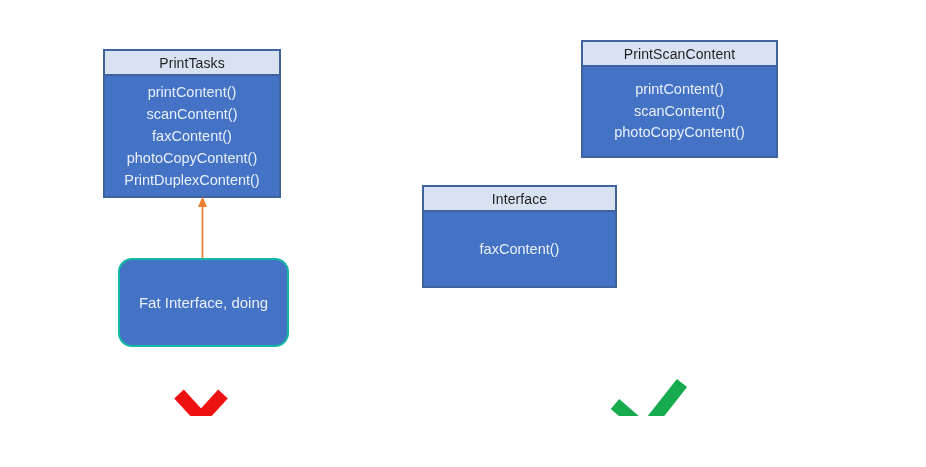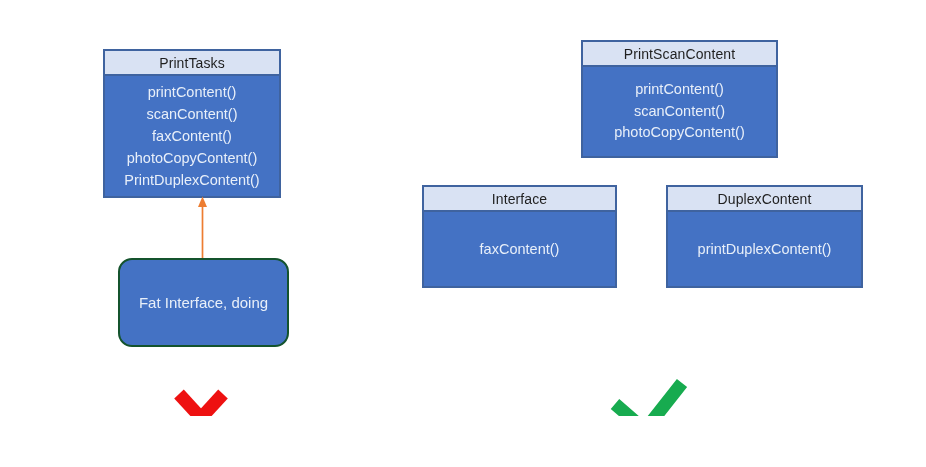--- a/index.html
+++ b/index.html
@@ -24,21 +24,21 @@
   }
   .class-methods>div{line-height:22px;}
   #print-scan-content .class-methods>div{line-height:21.5px;}
   #print-tasks{left:62px;top:49px;width:178px;height:149px;}
   #print-scan-content{left:540px;top:40px;width:197px;height:118px;}
   #fax-content{left:381px;top:185px;width:195px;height:103px;}
   #duplex-content{left:625px;top:185px;width:197px;height:103px;}
   
   .callout{
     position:absolute;left:77px;top:258px;width:171px;height:89px;box-sizing:border-box;
-    background:#4472C4;border:2px solid #14532d;border-radius:14px;
+    background:#4472C4;border:2px solid #14b8a6;border-radius:14px;
     display:flex;flex-direction:column;align-items:center;justify-content:center;
     color:#E8EFF9;font-size:15px;
   }
   .callout>div{line-height:21.5px;text-align:center;}
   .abs-svg{position:absolute;overflow:visible;}
 </style>
 </head>
 <body>
 
 <div class="canvas">
@@ -77,24 +77,18 @@
     </div>
   </div>
 
   <div class="class-box" id="fax-content">
     <div class="class-header">Interface</div>
     <div class="class-methods">
       <div>faxContent()</div>
     </div>
   </div>
 
-  <div class="class-box" id="duplex-content">
-    <div class="class-header">DuplexContent</div>
-    <div class="class-methods">
-      <div>printDuplexContent()</div>
-    </div>
-  </div>
 
   <svg class="abs-svg" style="left:566px;top:373px;" width="84" height="62" viewBox="0 0 84 62">
     <polyline points="8,31 38,57 75,10" fill="none" stroke-width="13" stroke-linecap="butt" stroke-linejoin="miter" stroke="#17AB4F"></polyline>
   </svg>
 
 </div>
 
 </body></html>

